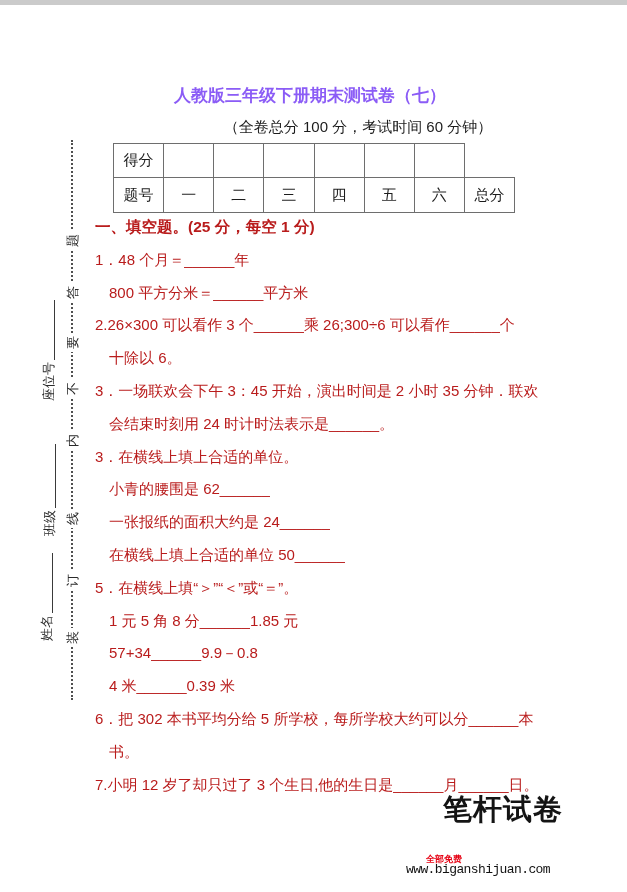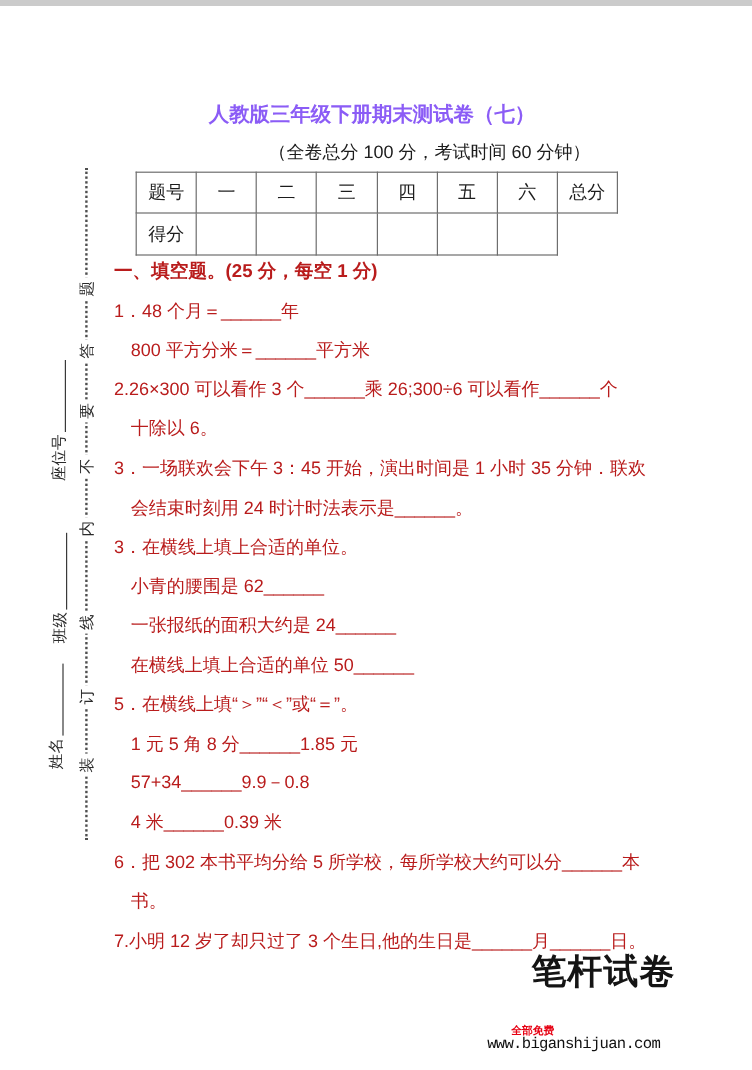--- a/index.html
+++ b/index.html
@@ -87,48 +87,48 @@
     <span>姓名</span>
       <span class="fill-line"></span>
   </div>
 
   <div class="title">人教版三年级下册期末测试卷（七）</div>
   <div class="subtitle">（全卷总分 100 分，考试时间 60 分钟）</div>
 
   <table class="score-table">
     <tbody>
         <tr>
+      <td>得分</td>
+      <td></td>
+      <td></td>
+      <td></td>
+      <td></td>
+      <td></td>
+      <td></td>
+    </tr>
+    <tr>
       <td>题号</td>
       <td>一</td>
       <td>二</td>
       <td>三</td>
       <td>四</td>
       <td>五</td>
       <td>六</td>
       <td>总分</td>
-    </tr>
-    <tr>
-      <td>得分</td>
-      <td></td>
-      <td></td>
-      <td></td>
-      <td></td>
-      <td></td>
-      <td></td>
     </tr>
   </tbody>
     </table>
 
   <div class="content">
     <p class="heading">一、填空题。(25 分，每空 1 分)</p>
     <p>1．48 个月＝______年</p>
     <p class="ind">800 平方分米＝______平方米</p>
     <p>2.26×300 可以看作 3 个______乘 26;300÷6 可以看作______个</p>
     <p class="ind">十除以 6。</p>
-    <p>3．一场联欢会下午 3：45 开始，演出时间是 1 小时 35 分钟．联欢</p>
+    <p>3．一场联欢会下午 3：45 开始，演出时间是 2 小时 35 分钟．联欢</p>
     <p class="ind">会结束时刻用 24 时计时法表示是______。</p>
     <p>3．在横线上填上合适的单位。</p>
     <p class="ind">小青的腰围是 62______</p>
     <p class="ind">一张报纸的面积大约是 24______</p>
     <p class="ind">在横线上填上合适的单位 50______</p>
     <p>5．在横线上填“＞”“＜”或“＝”。</p>
     <p class="ind">1 元 5 角 8 分______1.85 元</p>
     <p class="ind">57+34______9.9－0.8</p>
     <p class="ind">4 米______0.39 米</p>
     <p>6．把 302 本书平均分给 5 所学校，每所学校大约可以分______本</p>

